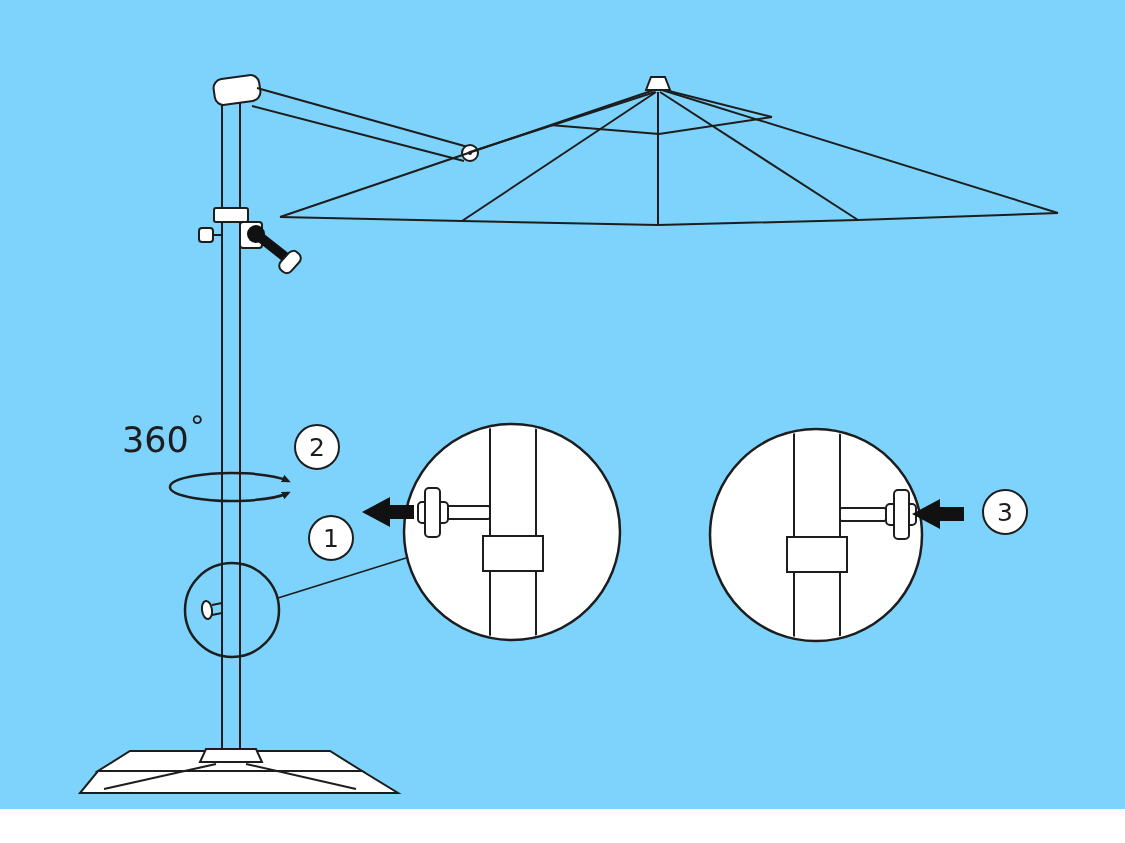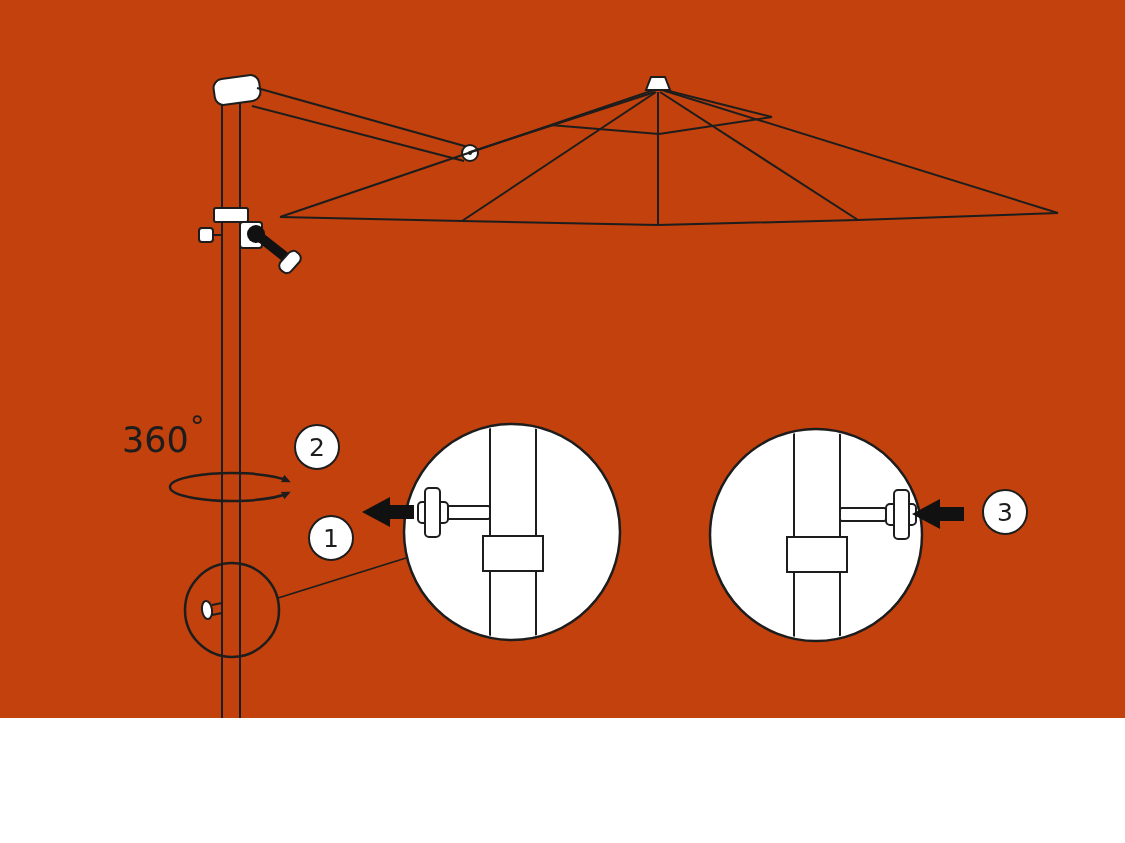--- a/index.html
+++ b/index.html
@@ -4,22 +4,22 @@
 <style>
   html, body {
     margin: 0;
     padding: 0;
     background: #ffffff;
     font-family: "DejaVu Sans", "Liberation Sans", sans-serif;
   }
   .canvas {
     position: relative;
     width: 1125px;
-    height: 718px;
-    background: #c2410c;
+    height: 809px;
+    background: #7dd3fc;
     overflow: hidden;
   }
   svg { display: block; }
   text {
     fill: #1d1d1d;
     font-family: "DejaVu Sans", "Liberation Sans", sans-serif;
   }
   .callout-num {
     font-size: 25px;
     text-anchor: middle;

